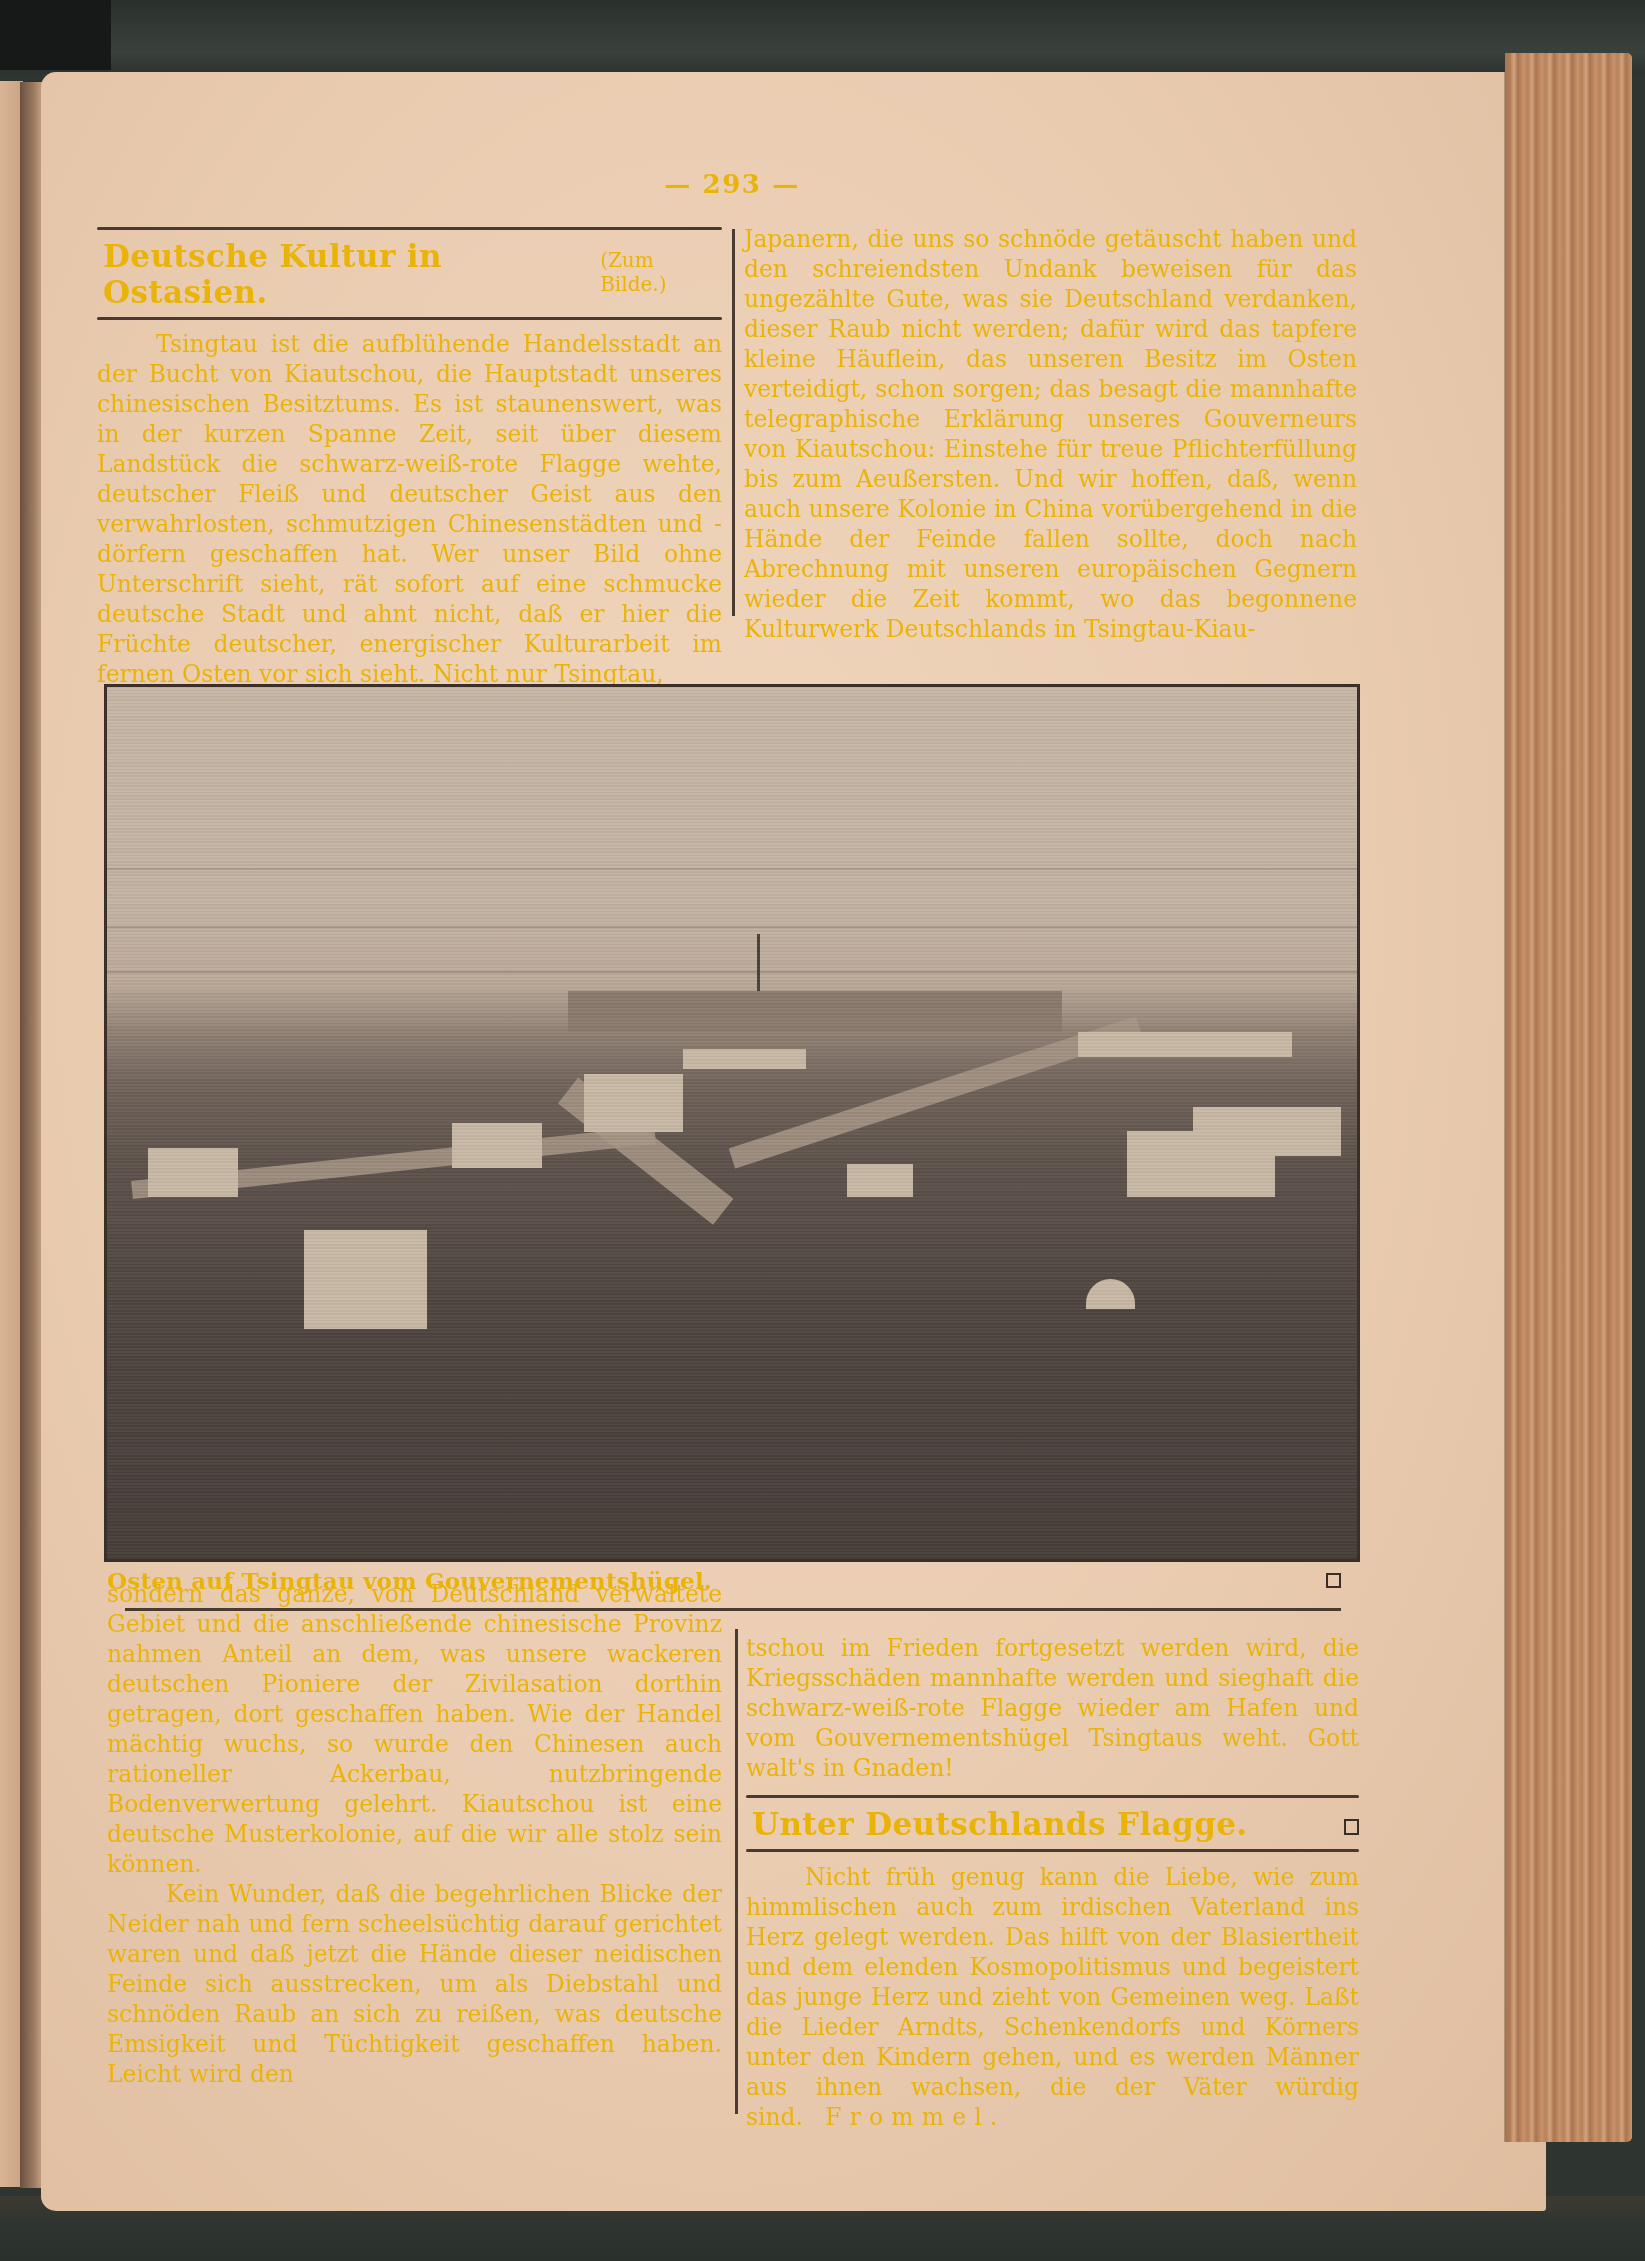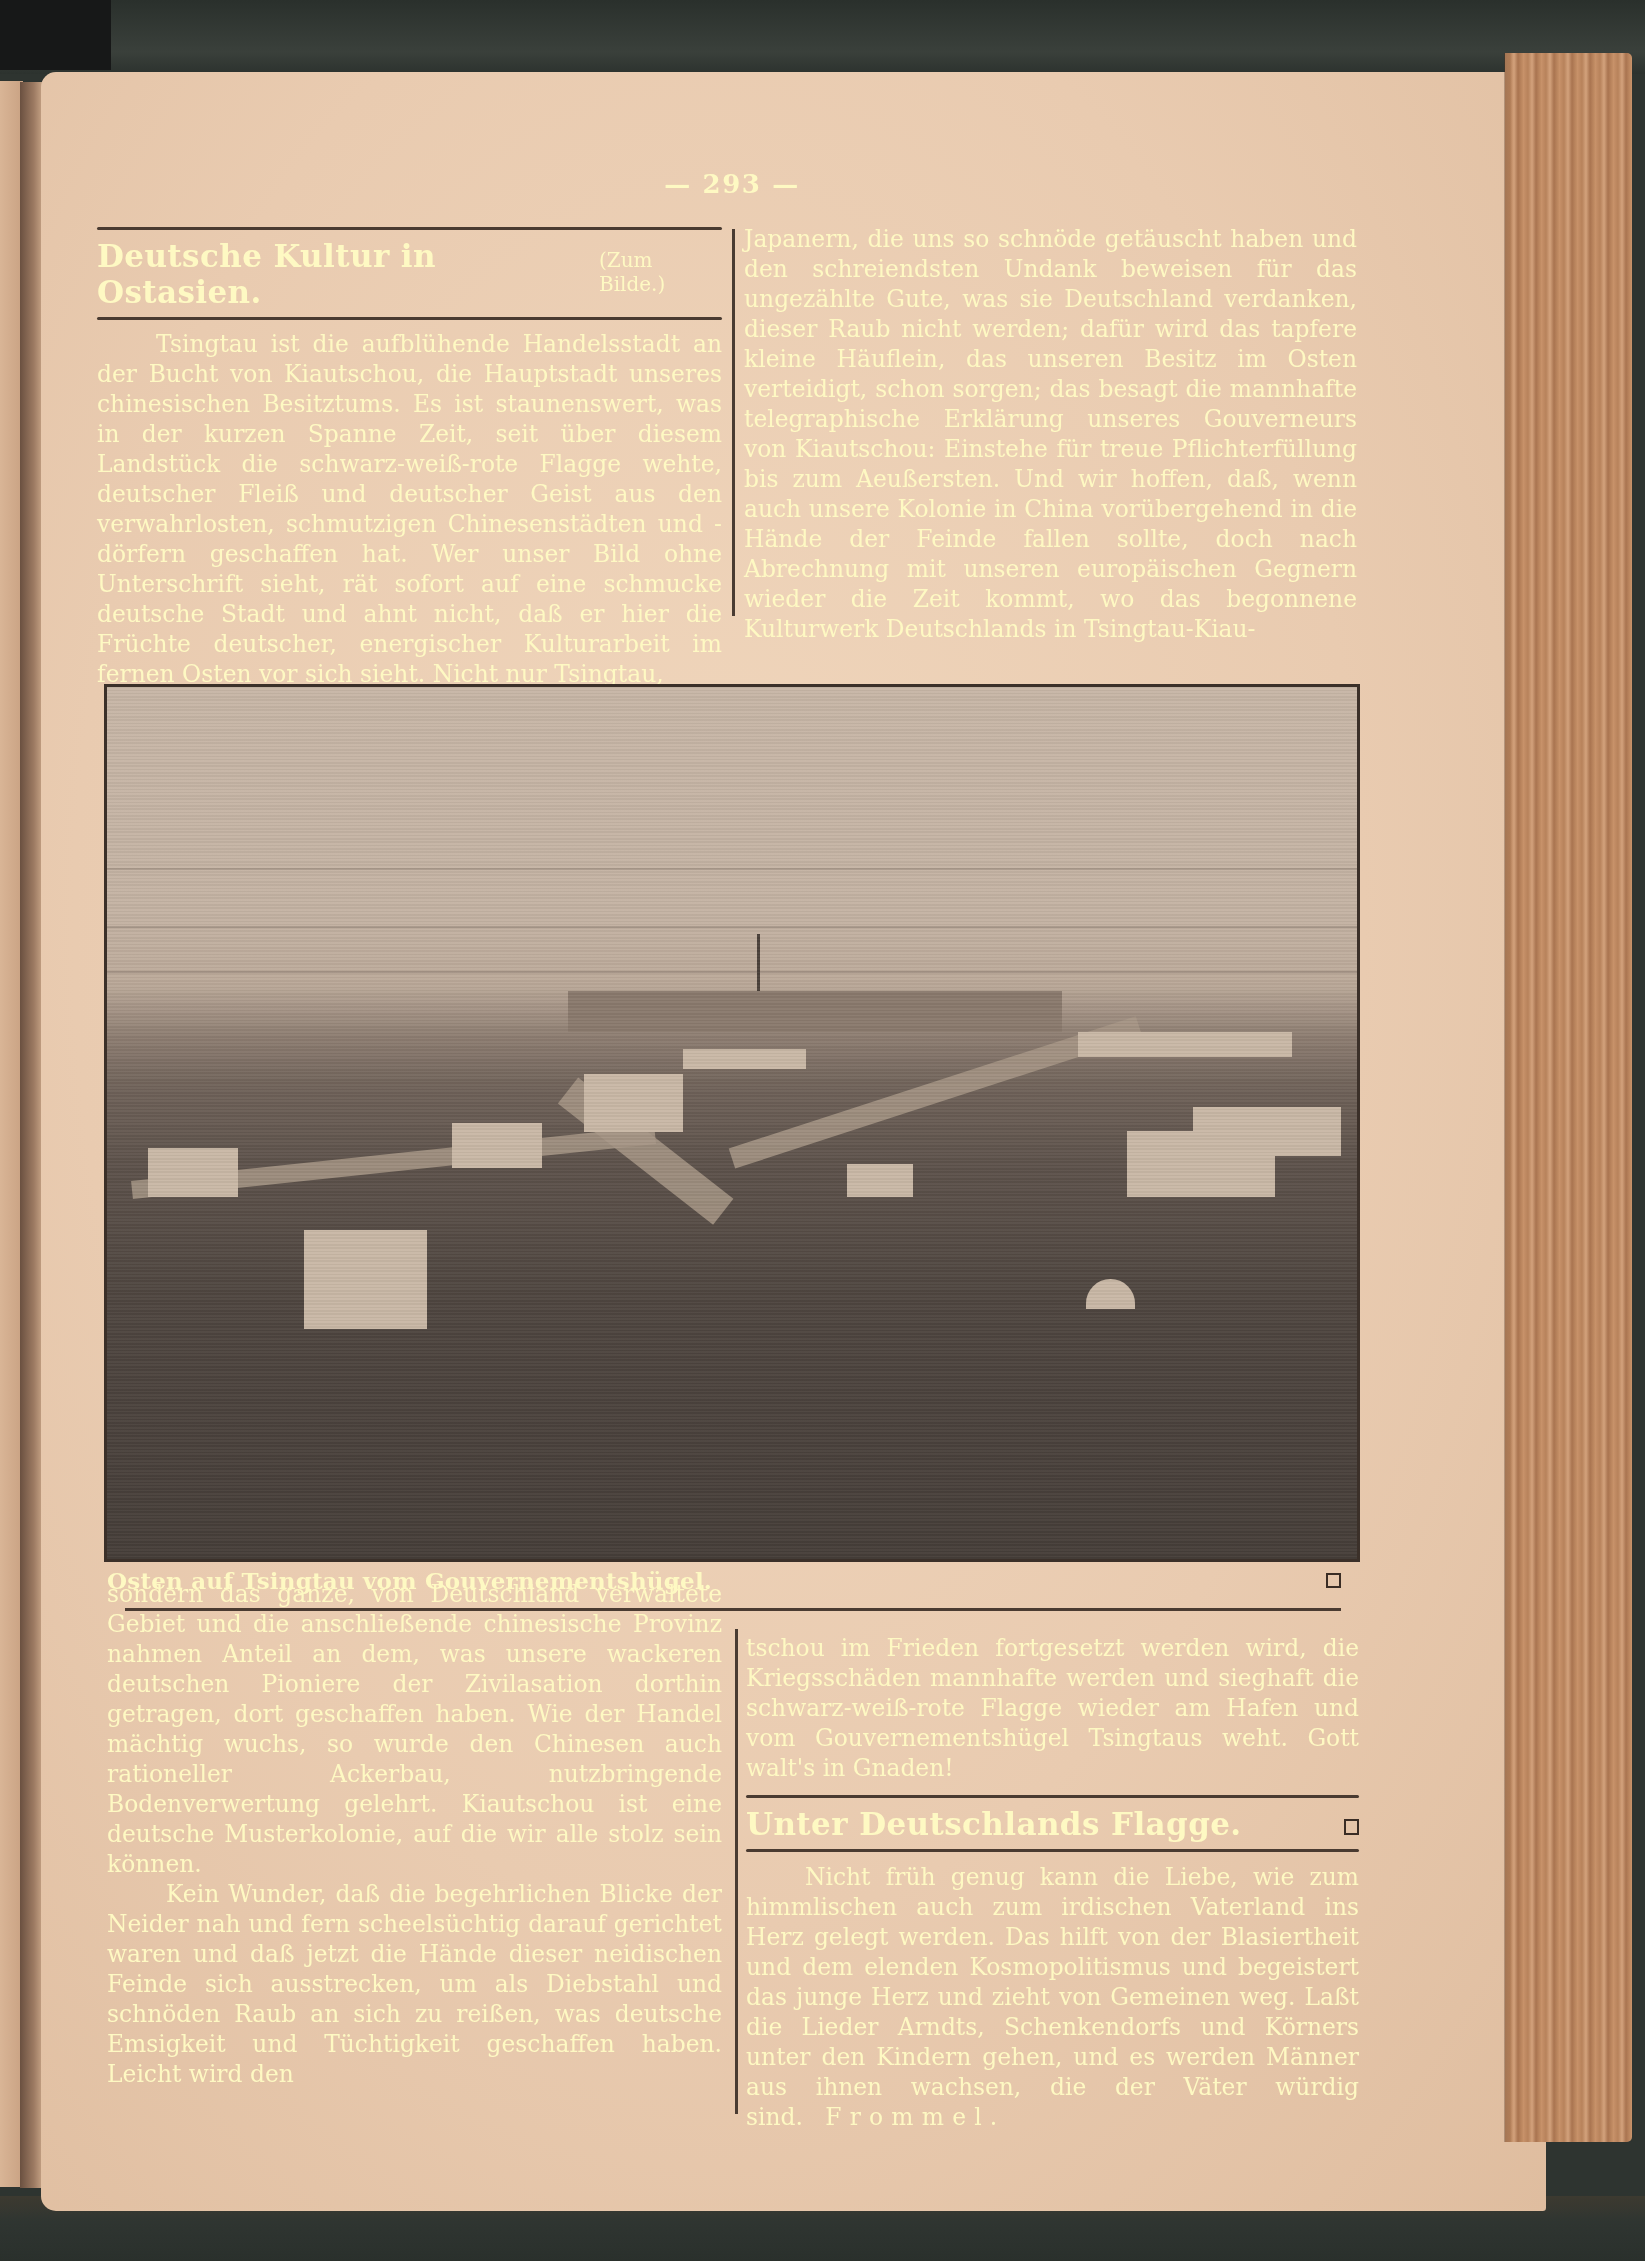--- a/index.html
+++ b/index.html
@@ -24,41 +24,41 @@
     border-radius:15px 3.3px 3.3px 15px;
   }
   .fore-edge {
     position:absolute; left:1505px; top:53px; width:127px; height:2089px;
     background:repeating-linear-gradient(90deg,#c9936b 0px,#b7825b 5px,#d3a27c 9px,#a97450 13px,#c48f66 18px);
     border-radius:0 5px 5px 0;
   }
   .fore-edge-shade { position:absolute; left:1504px; top:53px; width:8.2px; height:2089px;
     background:linear-gradient(90deg,rgba(80,50,30,.35),rgba(0,0,0,0)); }
 
-  .ink { color:#fef9c3; }
+  .ink { color:#eab308; }
   .page-number {
     position:absolute; left:625px; top:169px; width:214px; text-align:center;
     font-size:26px; font-weight:bold; letter-spacing:1.6px;
   }
   .column { position:absolute; }
   .col-left-top  { left:97px; top:227px; width:625px; }
   .col-right-top { left:744px; top:224px; width:613px; }
   .col-left-bot  { left:107px; top:1579px; width:615px; }
   .col-right-bot { left:746px; top:1633px; width:613px; }
 
   .col-divider { position:absolute; width:2.5px; background:#4a3c32; }
   .div-top { left:732px; top:229px; height:387px; }
   .div-bot { left:735px; top:1629px; height:485px; }
 
   .rule { height:3.3px; background:#4a3b31; border-radius:1.6px; }
   .headline-row {
     display:flex; justify-content:space-between; align-items:baseline;
     padding:8.2px 0 6.6px 0;
   }
-  .headline { font-size:31px; font-weight:bold; letter-spacing:0.4px; }
+  .headline { font-size:31px; font-weight:bold; letter-spacing:0.4px;margin-left:6px; }
   .headline-note { font-size:20px;margin-top:8px; }
   .square-icon { width:11.5px; height:11.5px; border:2.5px solid #3a2d25; display:inline-block; }
 
   p.text {
     margin:0; font-size:23.4px; line-height:30px; text-align:justify;
     text-align-last:justify;
   }
   p.text.last { text-align-last:left; }
   p.indent { text-indent:59px; }
 

